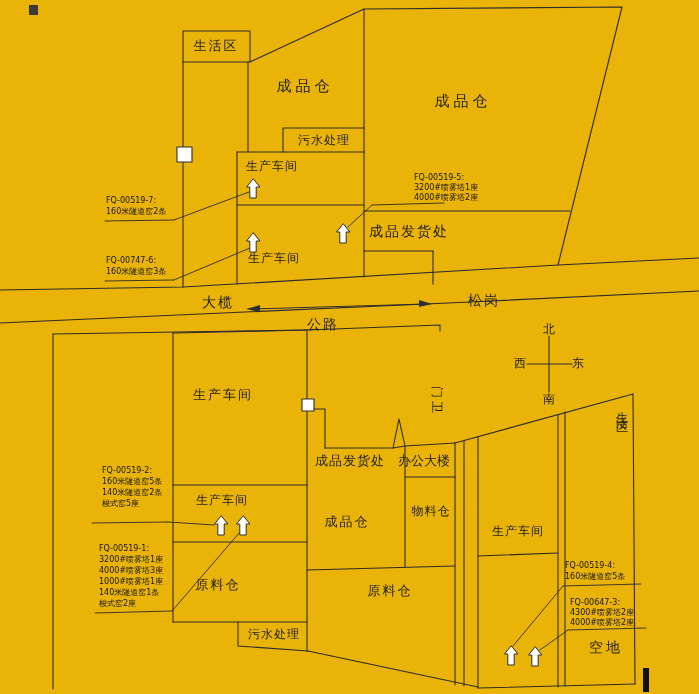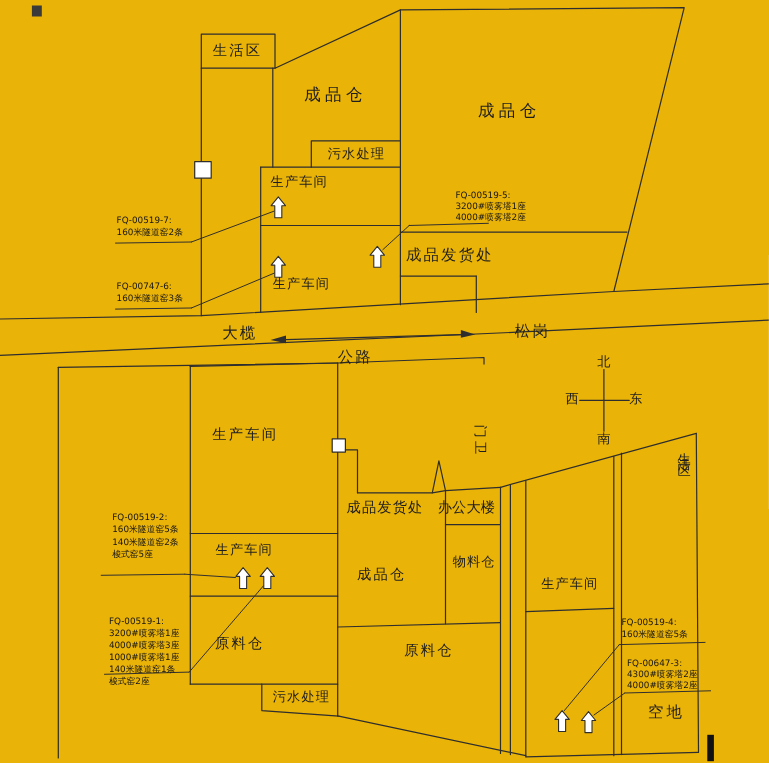--- a/index.html
+++ b/index.html
@@ -158,21 +158,21 @@
     <div>4000#喷雾塔2座</div>
   </div>
 
   <div class="ann" style="left:102px;top:465px;">
     <div>FQ-00519-2:</div>
     <div>160米隧道窑5条</div>
     <div>140米隧道窑2条</div>
     <div>梭式窑5座</div>
   </div>
 
-  <div class="ann" style="left:99px;top:543px;margin-top:16px;">
+  <div class="ann" style="left:99px;top:543px;">
     <div>FQ-00519-1:</div>
     <div>3200#喷雾塔1座</div>
     <div>4000#喷雾塔3座</div>
     <div>1000#喷雾塔1座</div>
     <div>140米隧道窑1条</div>
     <div>梭式窑2座</div>
   </div>
 
   <div class="ann" style="left:565px;top:560px;">
     <div>FQ-00519-4:</div>

